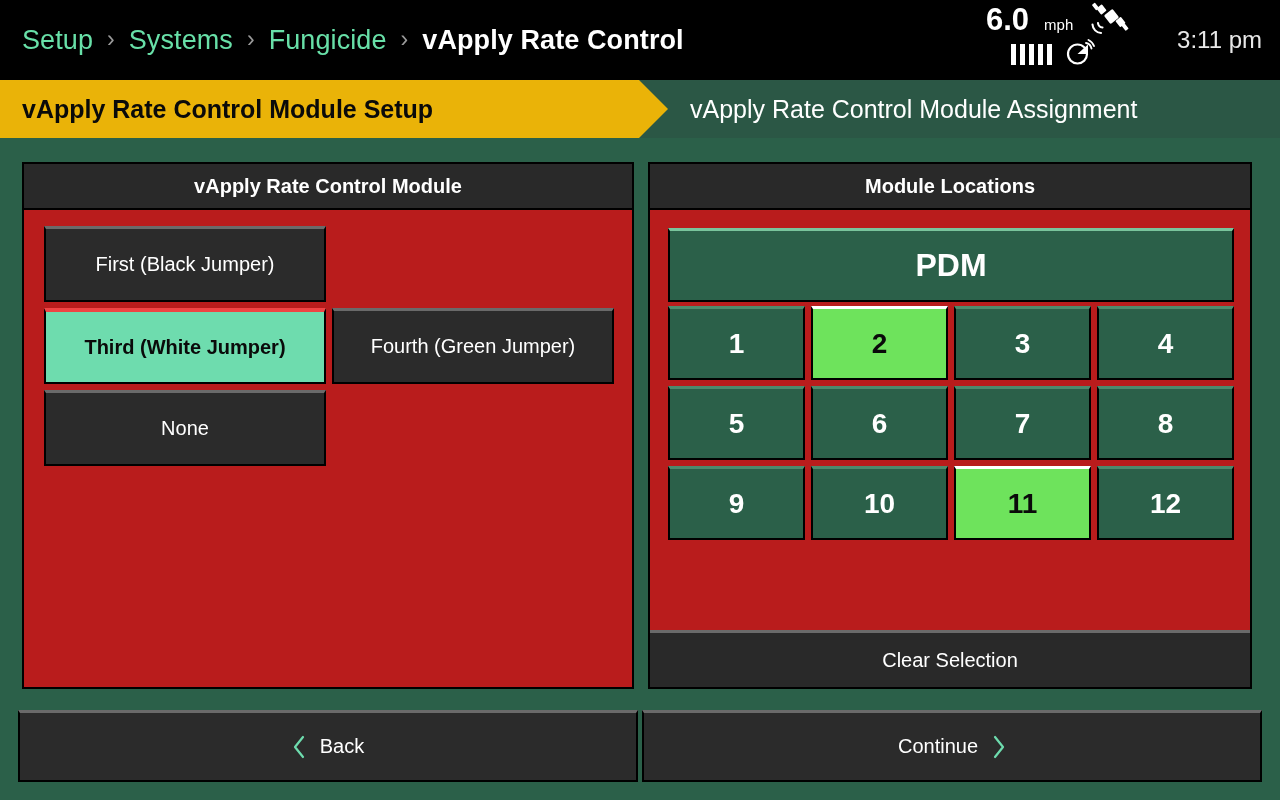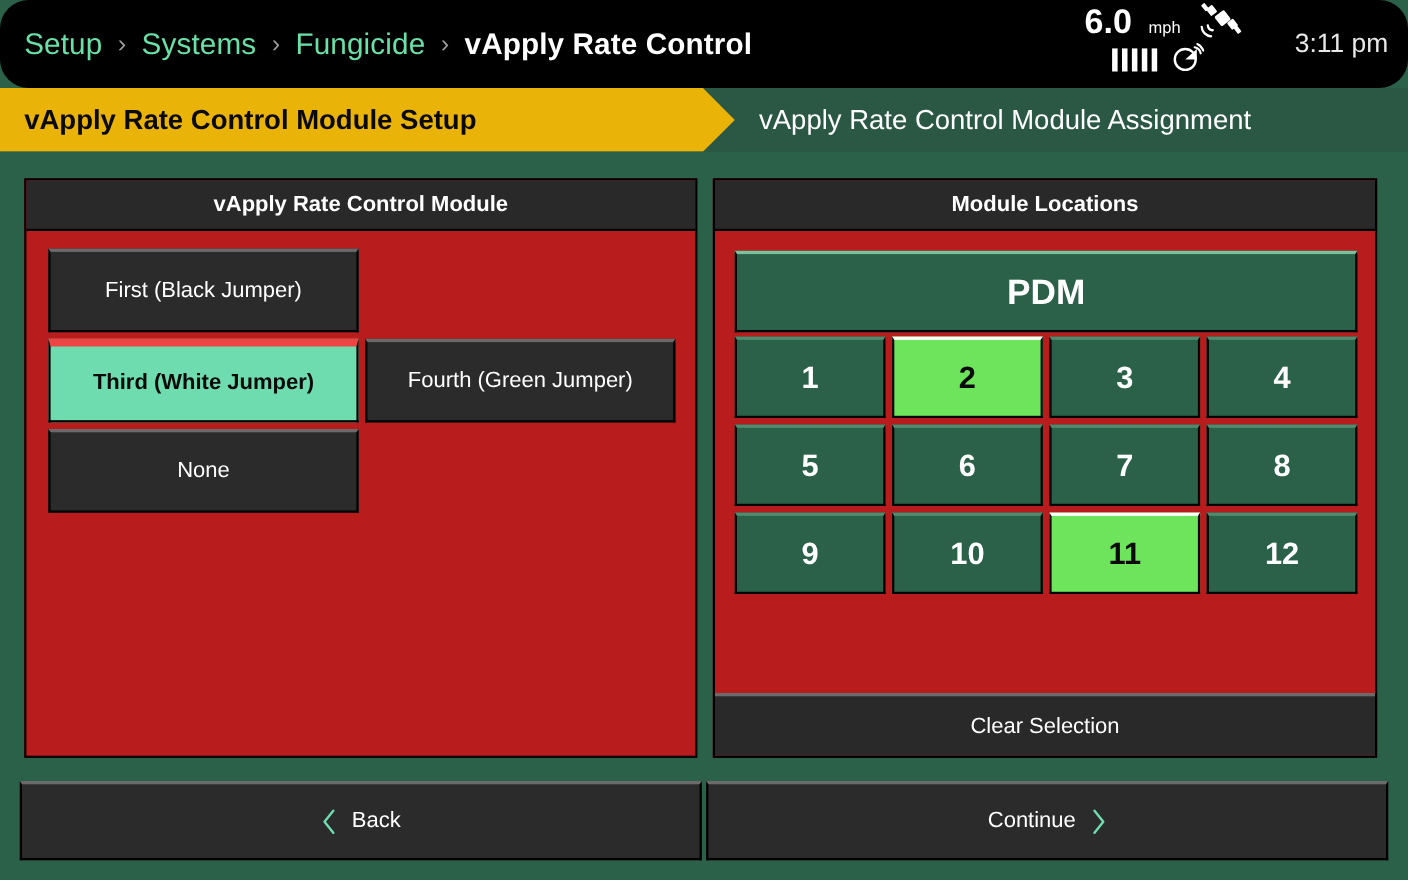--- a/index.html
+++ b/index.html
@@ -12,21 +12,20 @@
     font-family: "Liberation Sans", sans-serif;
     -webkit-font-smoothing: antialiased;
   }
 
   
   .statusbar {
     position: absolute;
     left: 0; top: 0;
     width: 1280px; height: 80px;
     background: #000000;
-    border-radius: 26px;
   }
   .breadcrumb {
     position: absolute;
     left: 22px; top: 0;
     height: 80px;
     display: flex;
     align-items: center;
     gap: 14px;
   }
   .crumb {
@@ -187,21 +186,21 @@
     border-top: 3px solid #6a6a6a;
     display: flex;
     align-items: center;
     justify-content: center;
     font-size: 20px;
     color: #ffffff;
   }
   .opt-btn.selected {
     background: #6edcae;
     color: #0a0a0a;
-    border-top: 7px solid #ef4444;
+    border-top: 4px solid #ef4444;
     font-weight: bold;
     text-align: right;
   }
 
   
   .pdm-btn {
     position: absolute;
     left: 18px; top: 64px;
     width: 566px; height: 74px;
     background: #2b6049;

